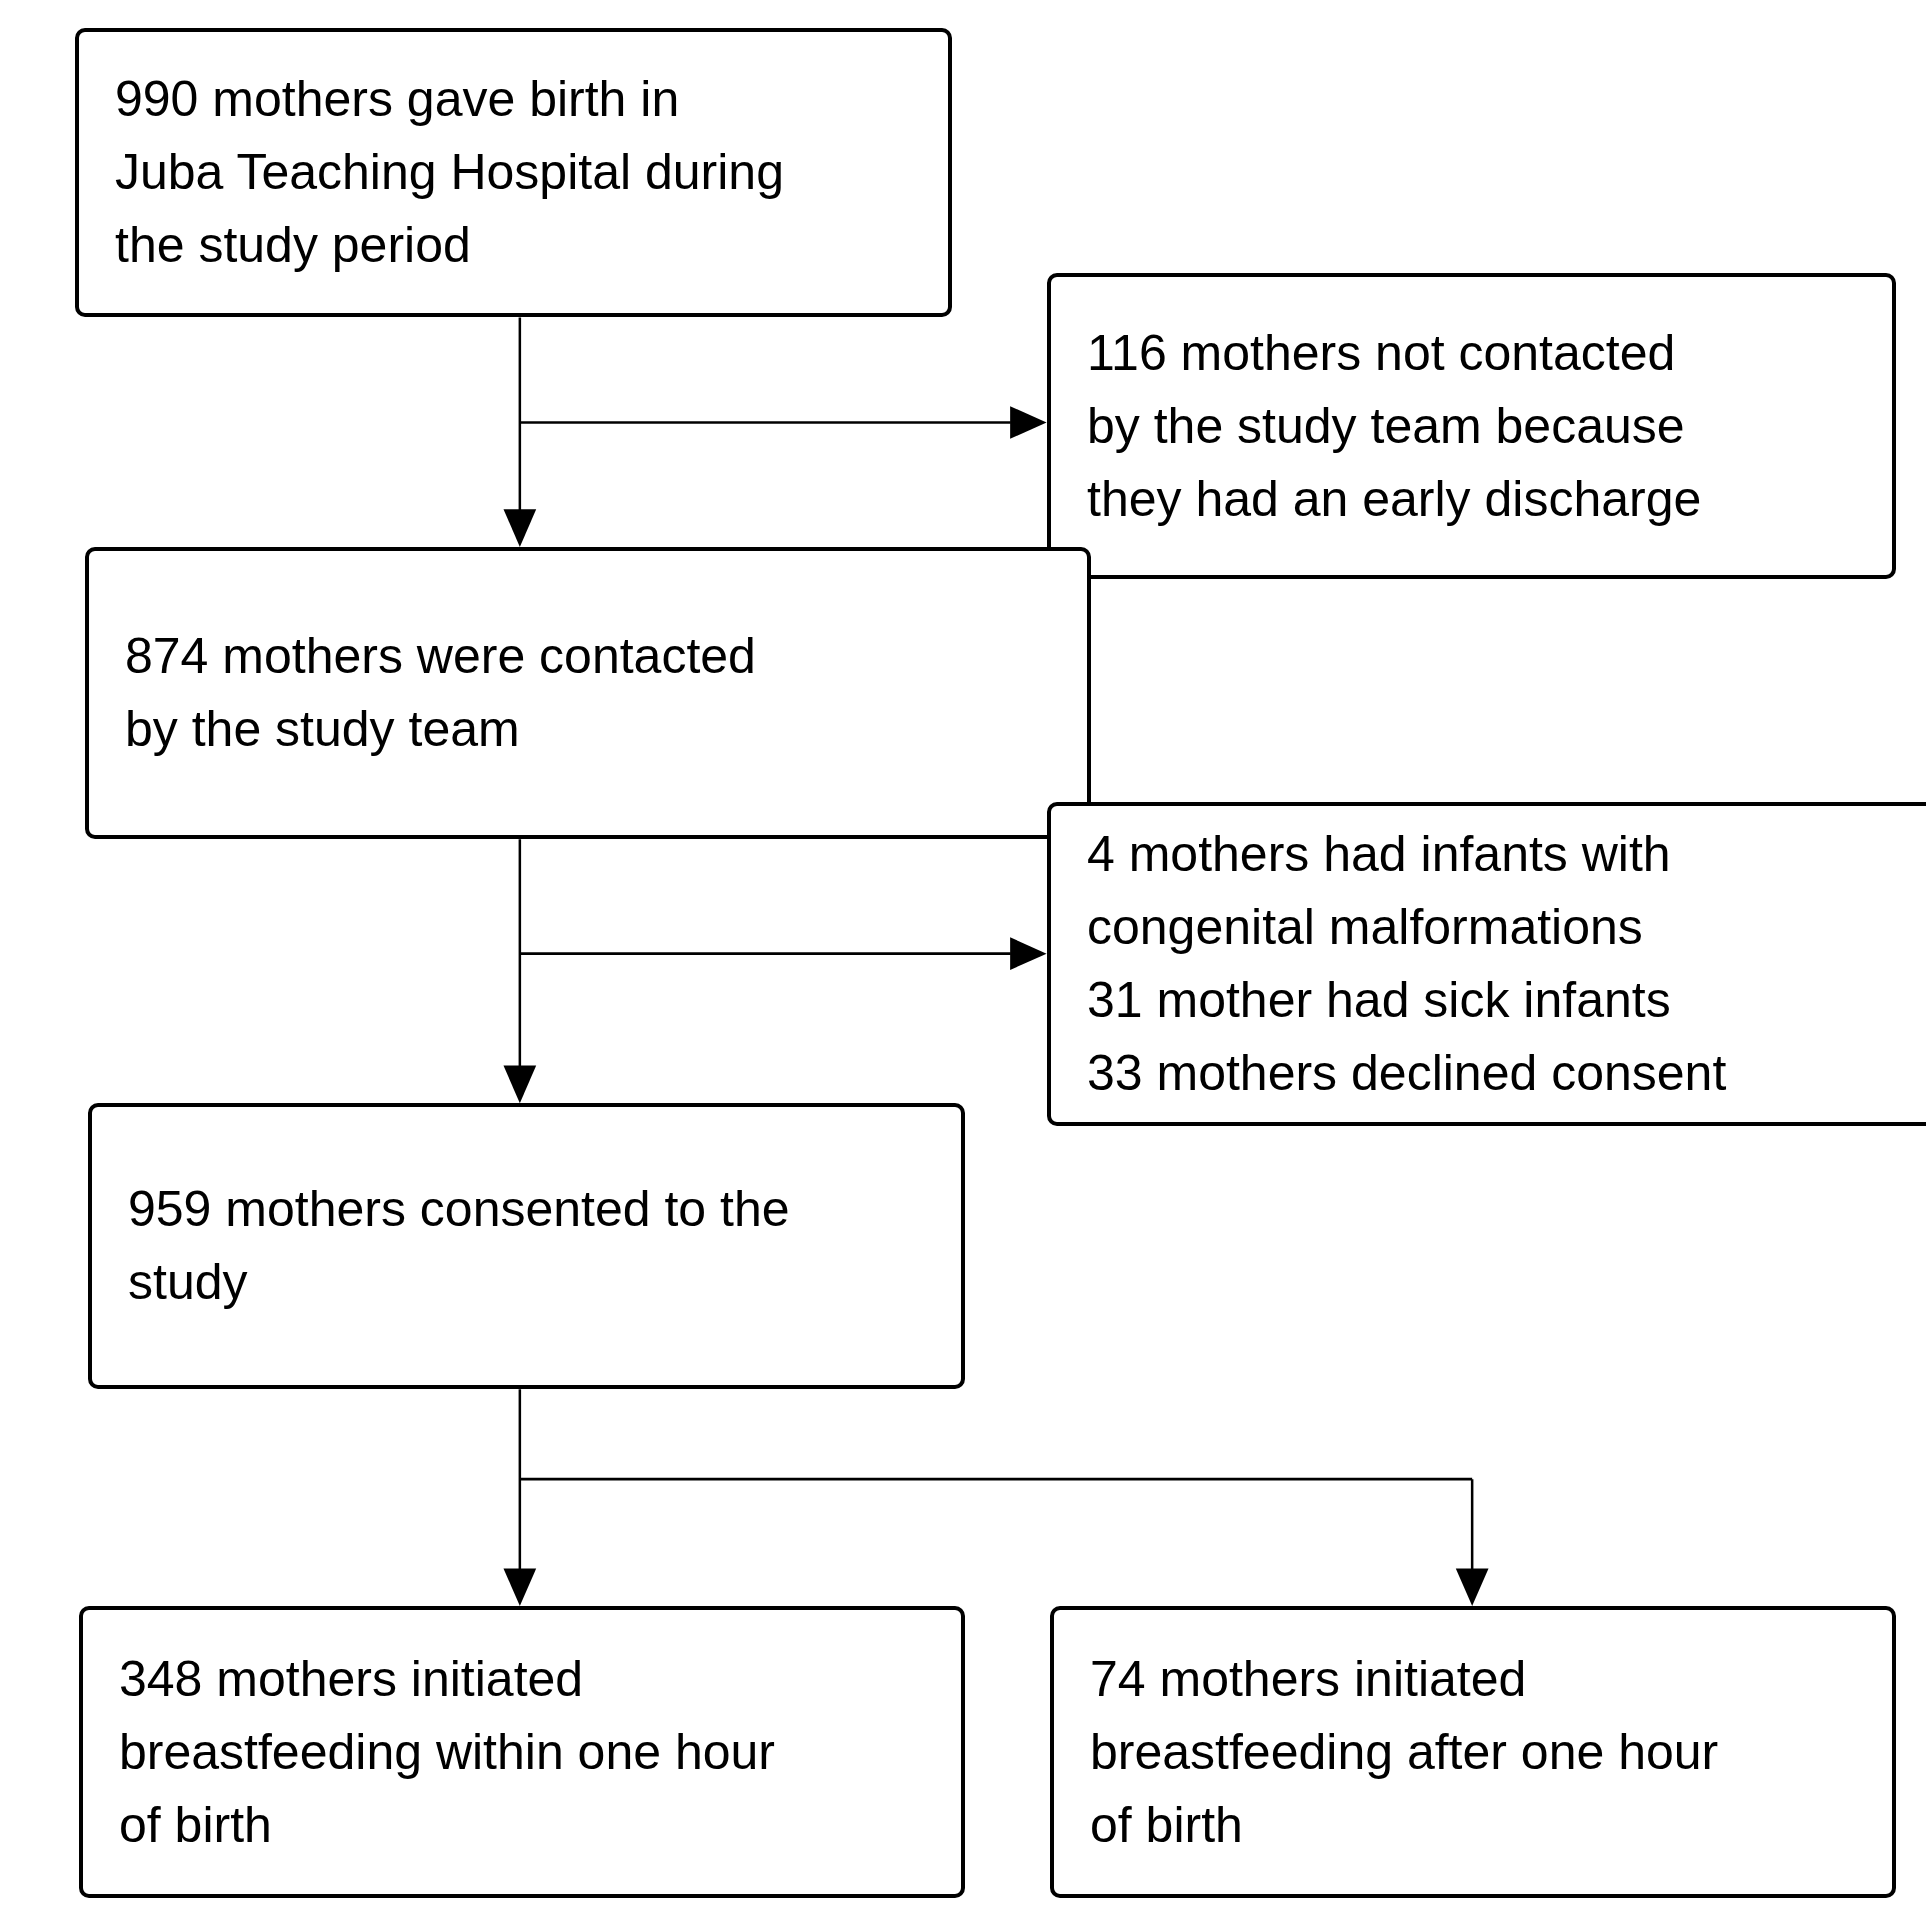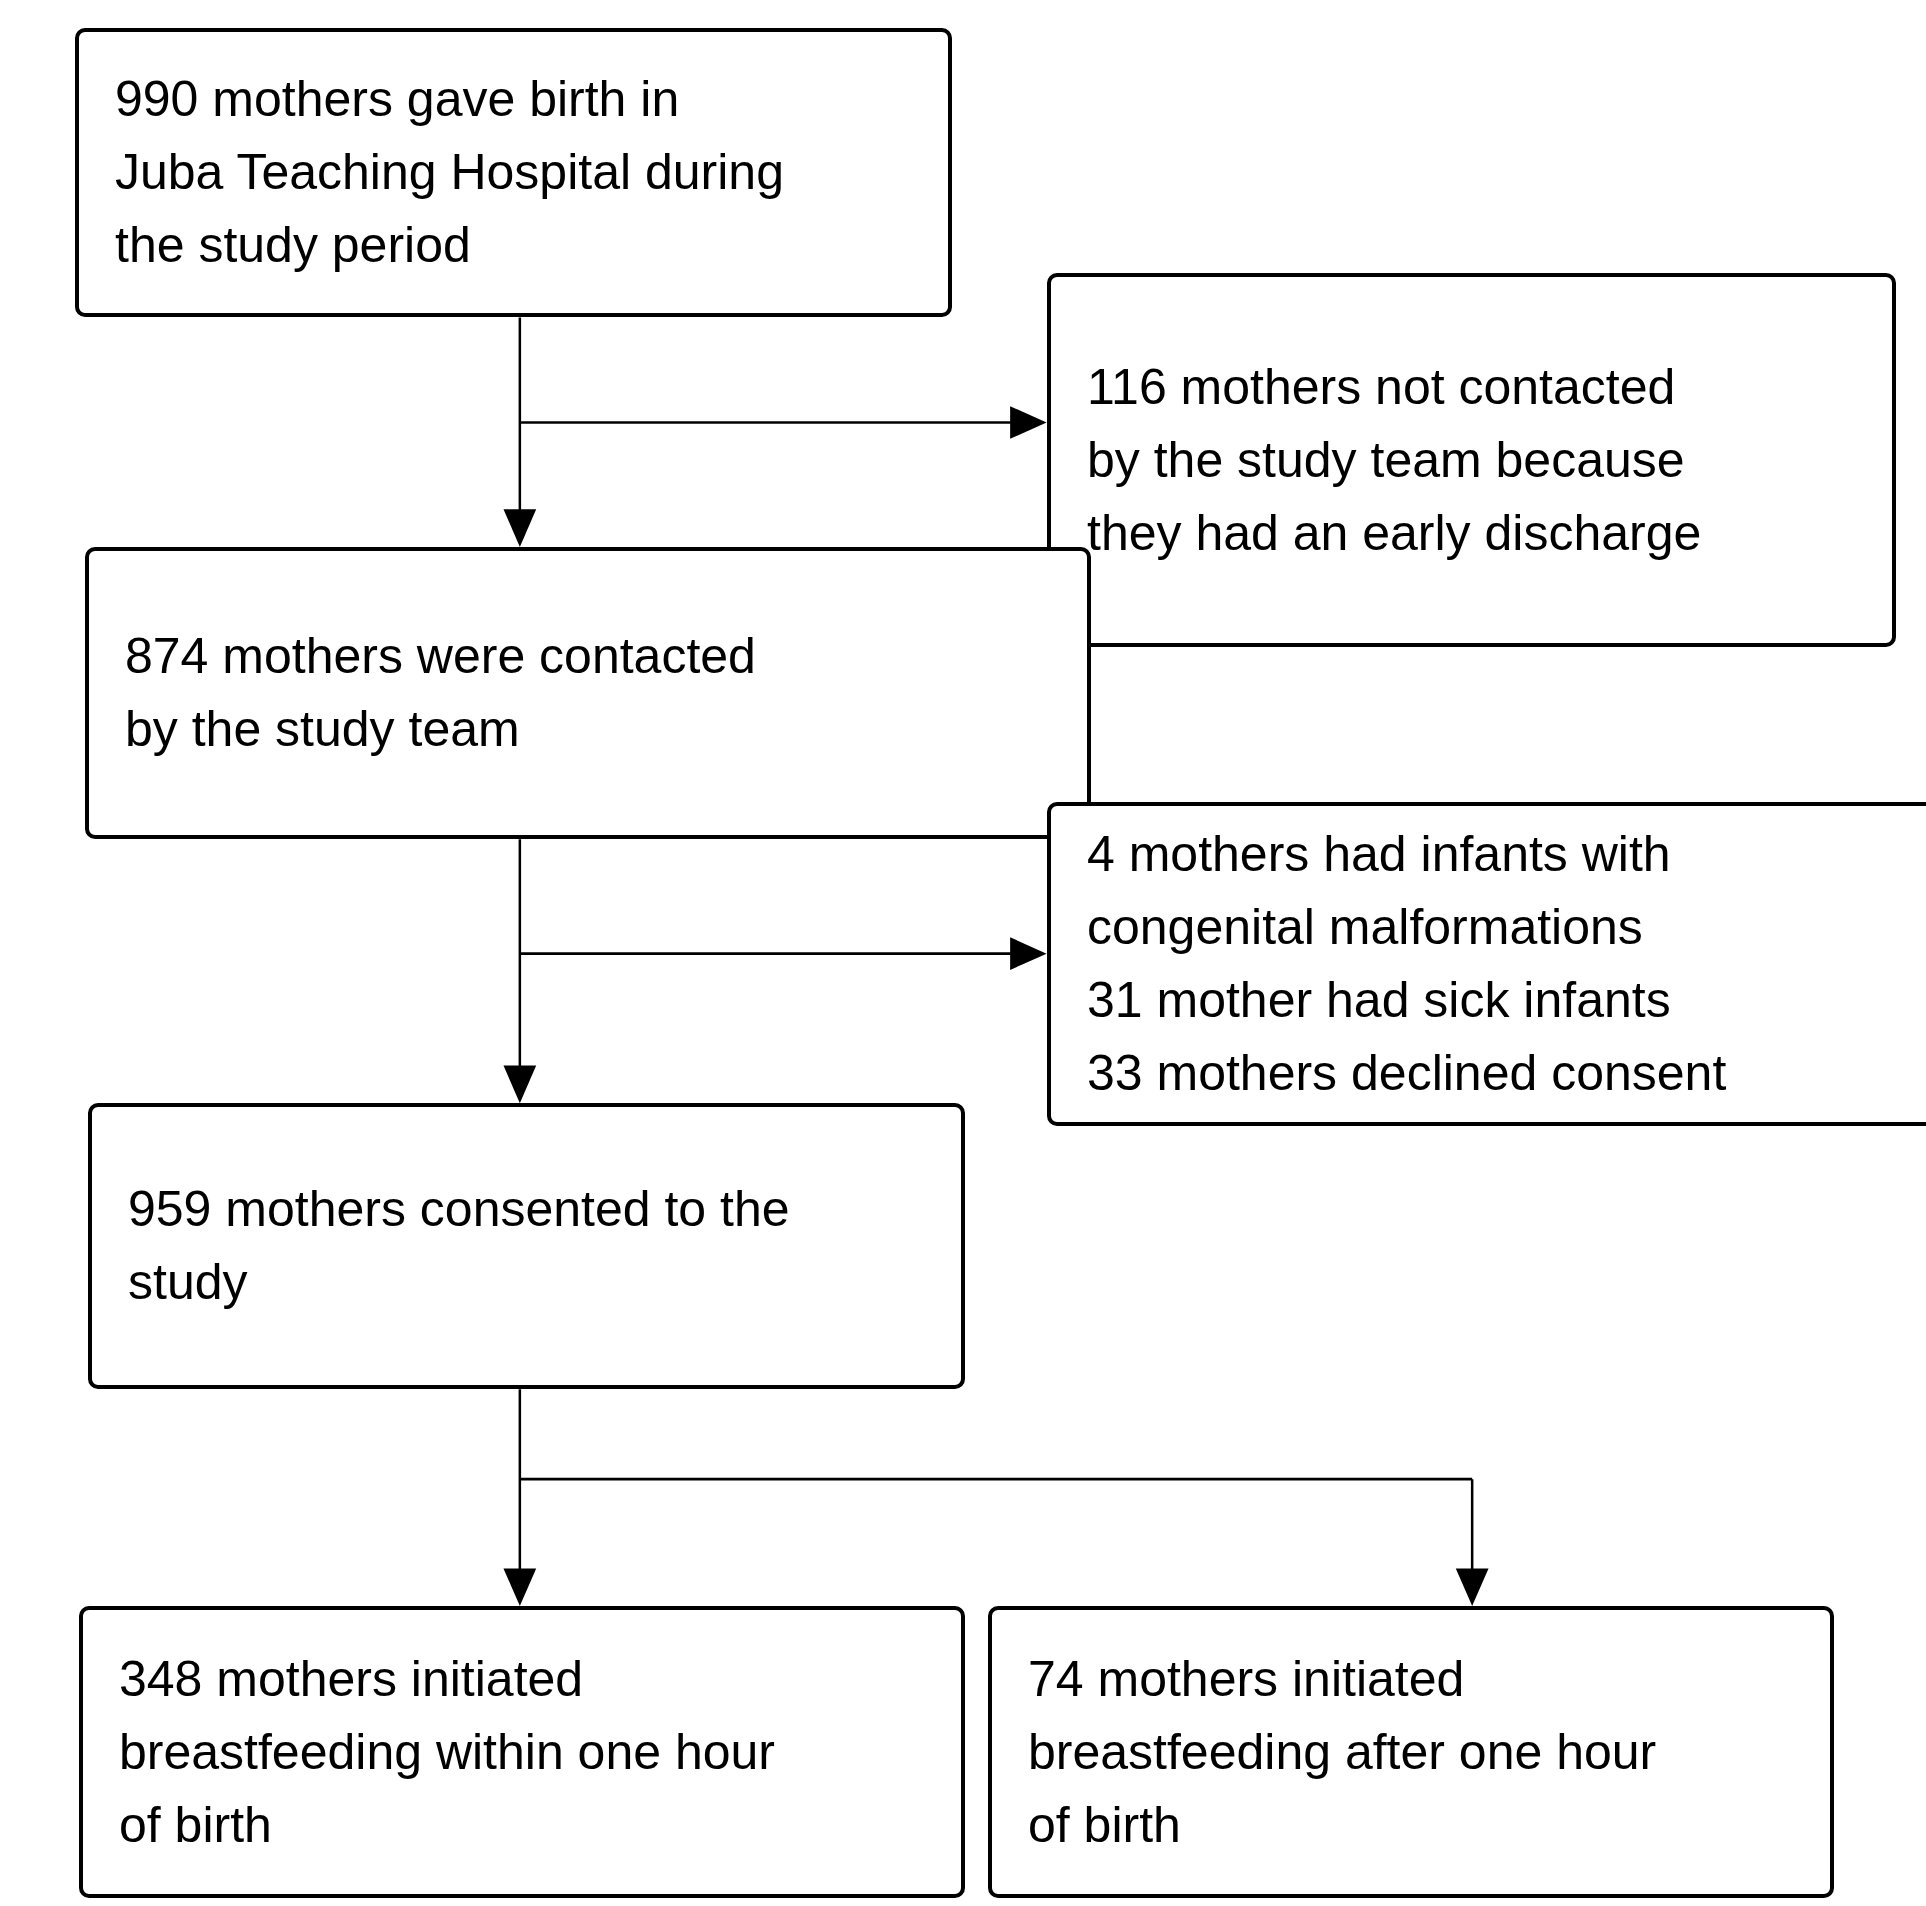--- a/index.html
+++ b/index.html
@@ -41,26 +41,26 @@
     align-items:center;
     padding:12.6px 25px 12.6px 36px;
   }
   .node-text{
     color:var(--text);
     font-size:50px;
     line-height:73px;
     white-space:pre-line;
   }
   .n1{left:75px;  top:28px;   width:877px; height:289px;}
-  .n2{left:1047px; top:273px;  width:849px; height:374px;}
+  .n2{left:1047px; top:273px;  width:849px; height:306px;}
   .n3{left:85px;  top:547px;  width:1006px; height:292px;}
   .n4{left:1047px; top:802px; width:1006px; height:324px;}
   .n5{left:88px;  top:1103px; width:877px; height:286px;}
   .n6{left:79px;  top:1606px; width:886px; height:292px;}
-  .n7{left:988px; top:1606px; width:846px; height:292px;}
+  .n7{left:1050px; top:1606px; width:846px; height:292px;}
 </style>
 </head>
 <body>
 
 <div class="canvas">
 
   <svg class="connectors" viewBox="0 0 3064 3032" xmlns="http://www.w3.org/2000/svg" aria-hidden="true">
 
     <path d="M827,505 L827,812"></path>
     <polygon points="801,810 853,810 827,870"></polygon>

